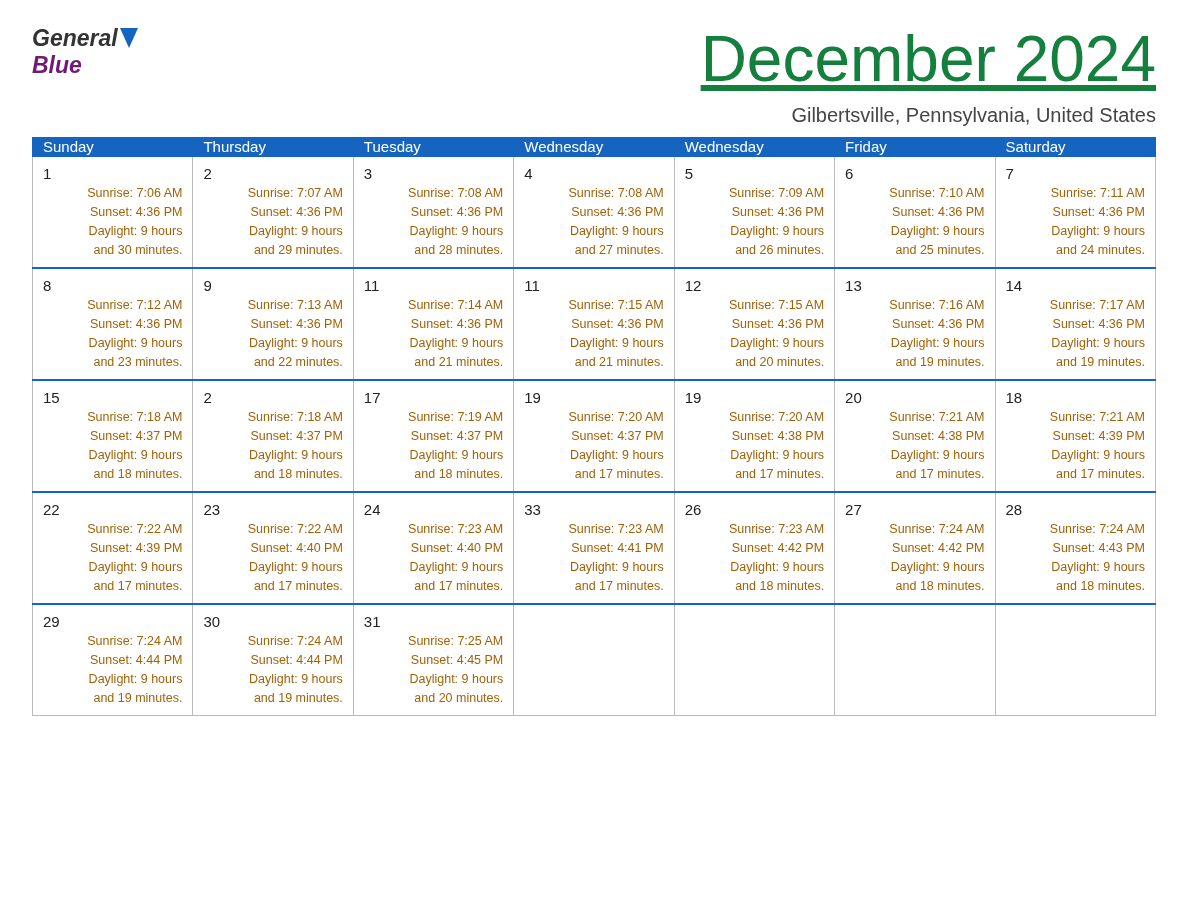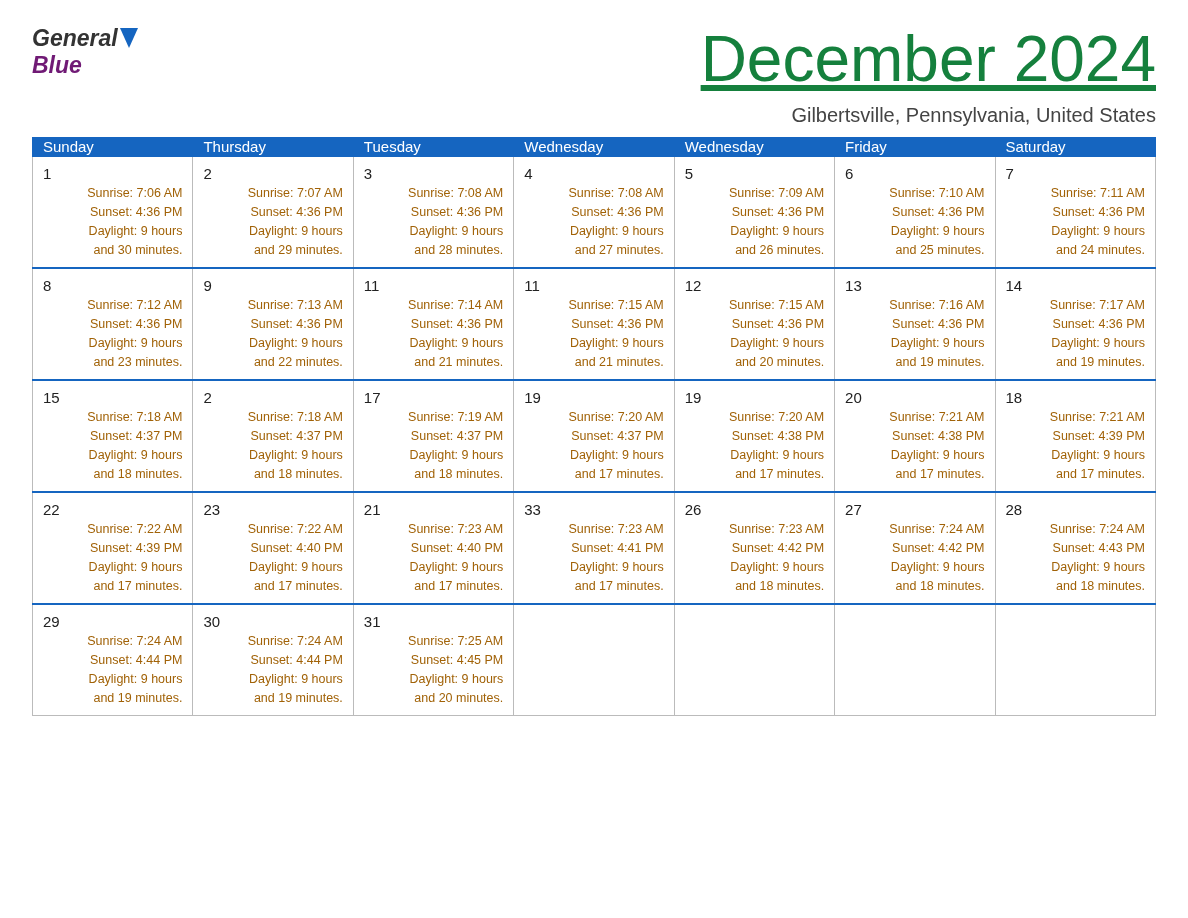--- a/index.html
+++ b/index.html
@@ -226,21 +226,21 @@
       <tr class="row-border-top">
         <td>
           <span class="day-number">22</span>
           <div class="day-info">Sunrise: 7:22 AM<br>Sunset: 4:39 PM<br>Daylight: 9 hours<br>and 17 minutes.</div>
         </td>
         <td>
           <span class="day-number">23</span>
           <div class="day-info">Sunrise: 7:22 AM<br>Sunset: 4:40 PM<br>Daylight: 9 hours<br>and 17 minutes.</div>
         </td>
         <td>
-          <span class="day-number">21</span>
+          <span class="day-number">24</span>
           <div class="day-info">Sunrise: 7:23 AM<br>Sunset: 4:40 PM<br>Daylight: 9 hours<br>and 17 minutes.</div>
         </td>
         <td>
           <span class="day-number">33</span>
           <div class="day-info">Sunrise: 7:23 AM<br>Sunset: 4:41 PM<br>Daylight: 9 hours<br>and 17 minutes.</div>
         </td>
         <td>
           <span class="day-number">26</span>
           <div class="day-info">Sunrise: 7:23 AM<br>Sunset: 4:42 PM<br>Daylight: 9 hours<br>and 18 minutes.</div>
         </td>

